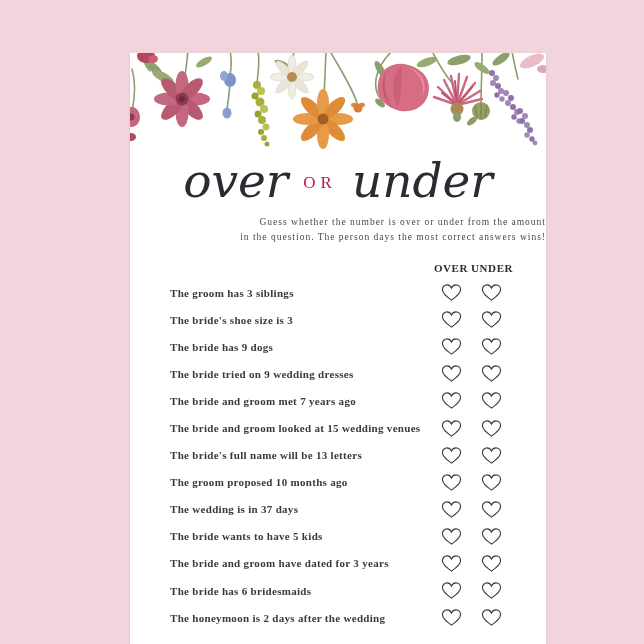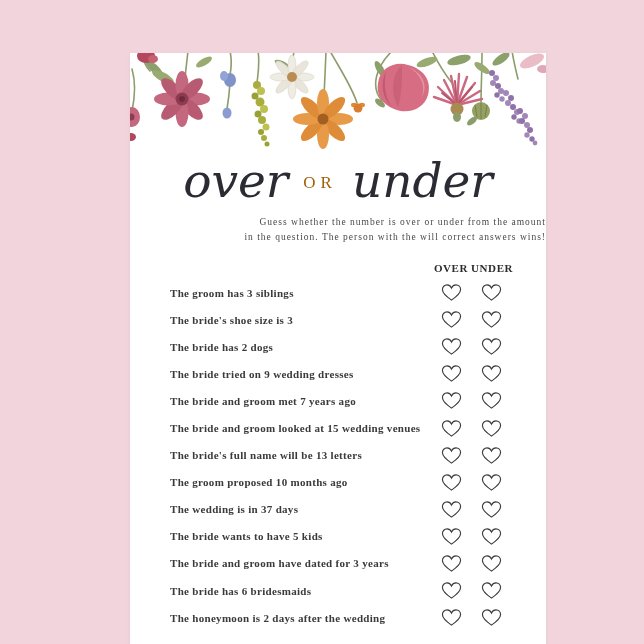--- a/index.html
+++ b/index.html
@@ -19,21 +19,21 @@
     position:absolute;top:94px;left:0;width:416px;height:66px;
     display:flex;align-items:center;justify-content:center;gap:15px;
     color:#2b2b33;
   }
   .script-word{
     font-family:"DejaVu Serif",serif;font-style:italic;font-weight:400;
     font-size:47px;line-height:1;
   }
   .title-or{
     font-size:17px;letter-spacing:5px;text-transform:uppercase;
-    font-family:"Liberation Serif",serif;color:#a16207;margin-top:6px;
+    font-family:"Liberation Serif",serif;color:#be185d;margin-top:6px;
   }
   .subtitle{
     position:absolute;top:162px;left:0;width:416px;text-align:right;
     font-size:9.5px;letter-spacing:1px;line-height:15px;color:#474747;
   }
   .cols-header{
     position:absolute;top:209px;left:0;width:416px;
     display:flex;padding:0 35px 0 40px;box-sizing:border-box;
   }
   .cols-header .spacer{flex:1;}
@@ -232,21 +232,21 @@
   </svg>
 
   <div class="title-row">
     <span class="script-word">over</span>
     <span class="title-or">or</span>
     <span class="script-word">under</span>
   </div>
 
   <div class="subtitle">
     <div>Guess whether the number is over or under from the amount</div>
-    <div>in the question. The person with the will correct answers wins!</div>
+    <div>in the question. The person days the most correct answers wins!</div>
   </div>
 
   <div class="cols-header">
     <div class="spacer"></div>
     <div class="col-label">OVER</div>
     <div class="col-label">UNDER</div>
   </div>
 
   <div class="list">
   <div class="row">
@@ -271,21 +271,21 @@
       </svg>
     </div>
     <div class="heart-cell">
       <svg width="21" height="19" viewBox="0 0 22 19">
         <path d="M11 17.5 C5.5 13.7 1.5 10.2 1.5 6.4 C1.5 3.7 3.6 1.5 6.3 1.5 C8.3 1.5 10.1 2.8 11 4.8 C11.9 2.8 13.7 1.5 15.7 1.5 C18.4 1.5 20.5 3.7 20.5 6.4 C20.5 10.2 16.5 13.7 11 17.5 Z" fill="#ffffff" stroke="#3c3c3c" stroke-width="1.2"></path>
       </svg>
     </div>
   </div>
 
   <div class="row">
-    <div class="q">The bride has 2 dogs</div>
+    <div class="q">The bride has 9 dogs</div>
     <div class="heart-cell">
       <svg width="21" height="19" viewBox="0 0 22 19">
         <path d="M11 17.5 C5.5 13.7 1.5 10.2 1.5 6.4 C1.5 3.7 3.6 1.5 6.3 1.5 C8.3 1.5 10.1 2.8 11 4.8 C11.9 2.8 13.7 1.5 15.7 1.5 C18.4 1.5 20.5 3.7 20.5 6.4 C20.5 10.2 16.5 13.7 11 17.5 Z" fill="#ffffff" stroke="#3c3c3c" stroke-width="1.2"></path>
       </svg>
     </div>
     <div class="heart-cell">
       <svg width="21" height="19" viewBox="0 0 22 19">
         <path d="M11 17.5 C5.5 13.7 1.5 10.2 1.5 6.4 C1.5 3.7 3.6 1.5 6.3 1.5 C8.3 1.5 10.1 2.8 11 4.8 C11.9 2.8 13.7 1.5 15.7 1.5 C18.4 1.5 20.5 3.7 20.5 6.4 C20.5 10.2 16.5 13.7 11 17.5 Z" fill="#ffffff" stroke="#3c3c3c" stroke-width="1.2"></path>
       </svg>
     </div>

